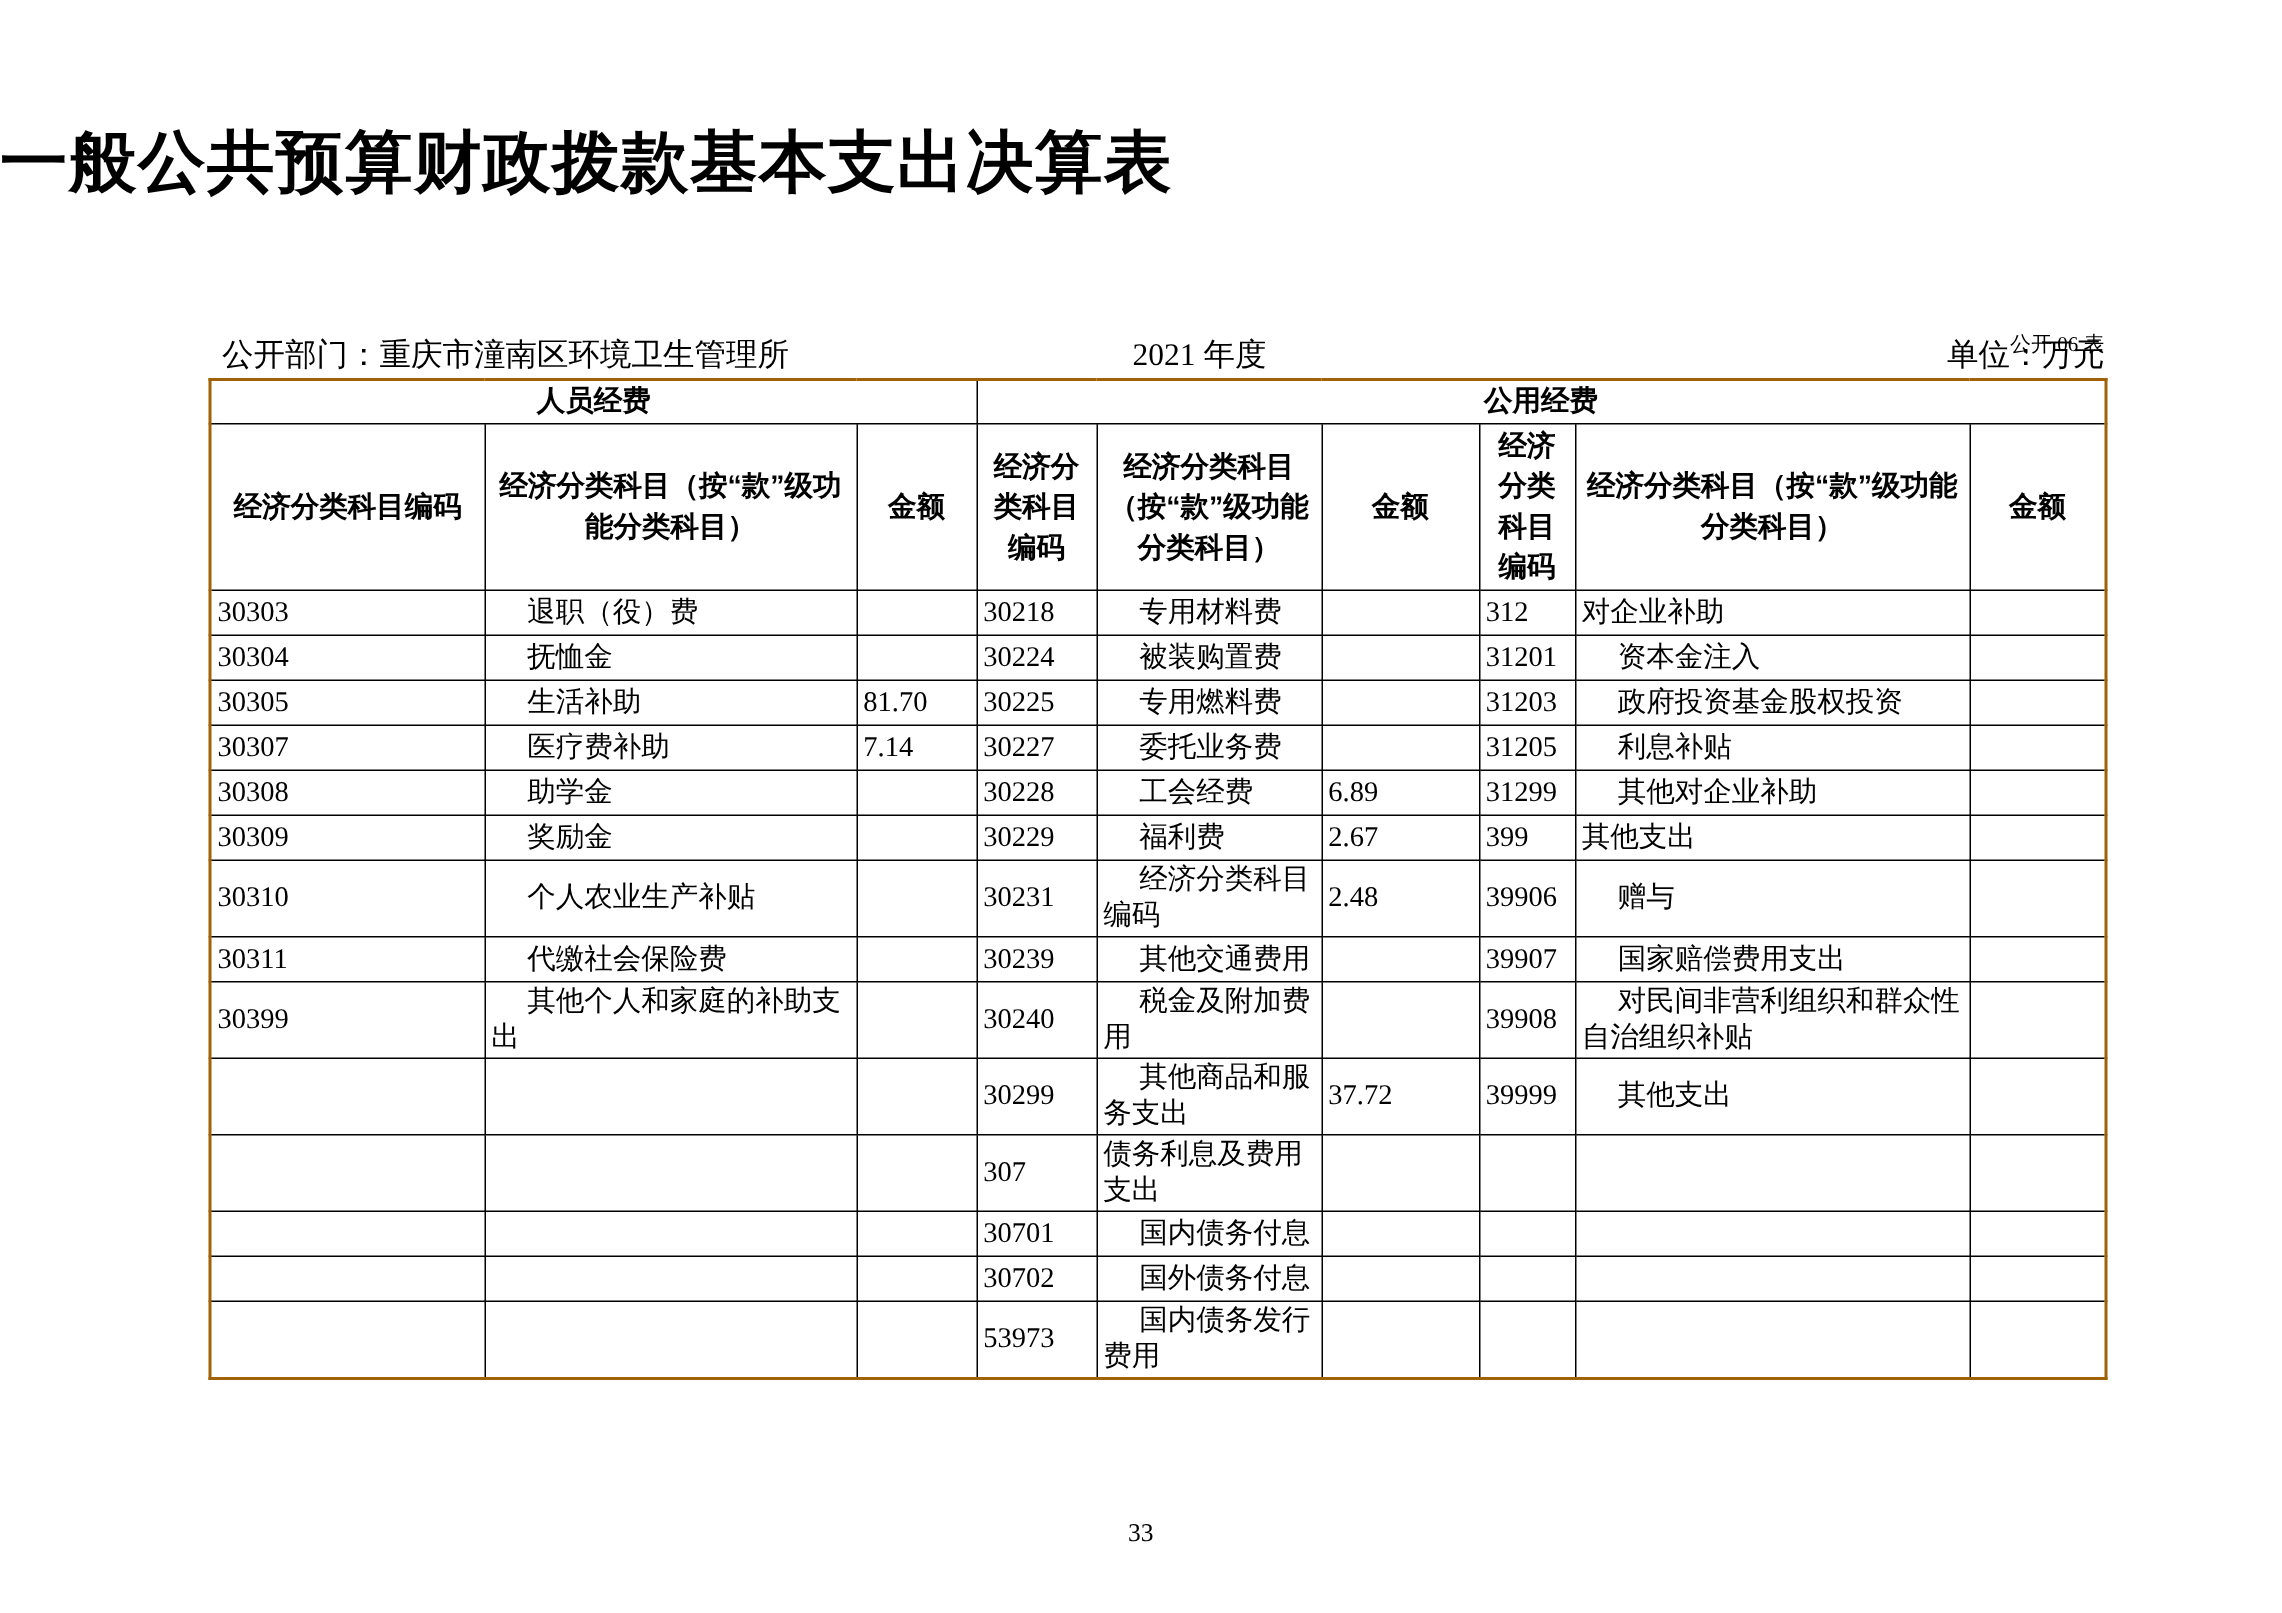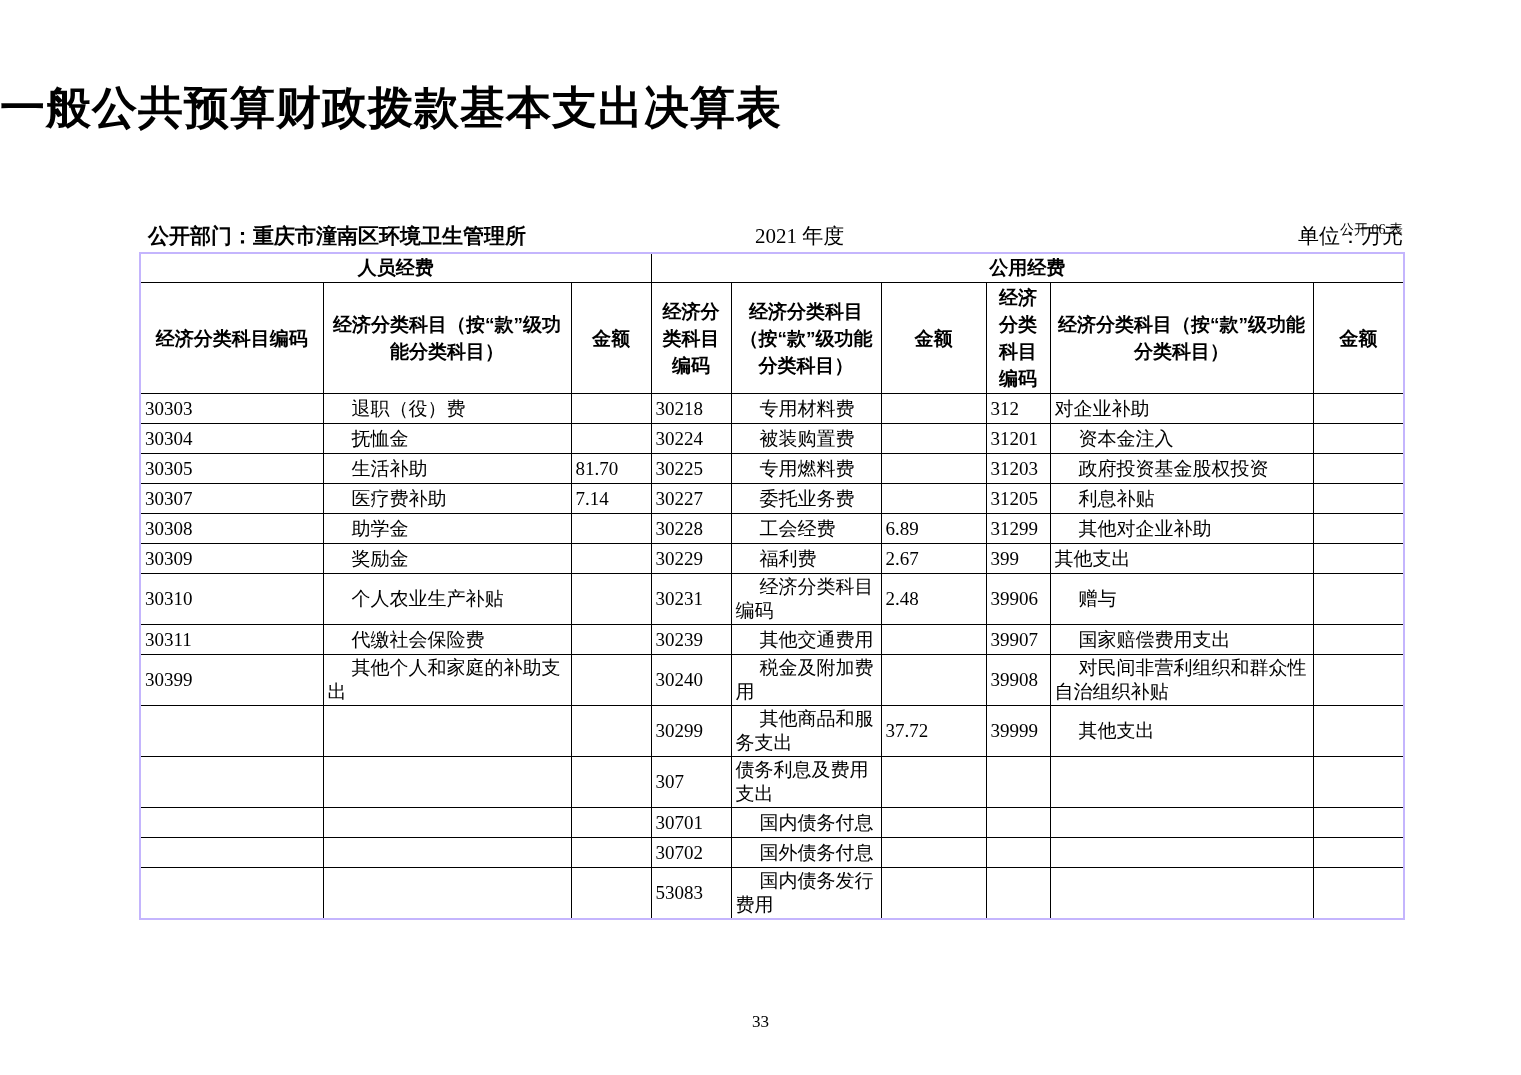--- a/index.html
+++ b/index.html
@@ -32,31 +32,31 @@
     margin-top:31px;
   }
   .meta-row{
     position:absolute;
     top:222px;
     left:0;
     width:100%;
     height:28px;
     font-size:21px;
   }
-  .meta-dept{position:absolute;left:148px;white-space:nowrap;font-weight:bold;}
+  .meta-dept{position:absolute;left:148px;white-space:nowrap;}
   .meta-year{position:absolute;left:755px;white-space:nowrap;}
   .meta-unit{position:absolute;right:118px;white-space:nowrap;}
   table.budget{
     position:absolute;
     top:252px;
     left:139px;
     width:1264px;
     border-collapse:collapse;
     table-layout:fixed;
-    border:2px solid #c4b5fd;
+    border:2px solid #a16207;
     font-size:19px;
   }
   table.budget th, table.budget td{
     border:1px solid #000;
     padding:1px 4px;
     vertical-align:middle;
     overflow:hidden;
     line-height:24px;
   }
   table.budget thead th{
@@ -265,21 +265,21 @@
           <td class="cell-subject indent1">国外债务付息</td>
           <td class="cell-amount"></td>
           <td class="cell-code"></td>
           <td class="cell-subject"></td>
           <td class="cell-amount"></td>
         </tr>
         <tr>
           <td class="cell-code"></td>
           <td class="cell-subject"></td>
           <td class="cell-amount"></td>
-          <td class="cell-code">53083</td>
+          <td class="cell-code">53973</td>
           <td class="cell-subject indent1">国内债务发行费用</td>
           <td class="cell-amount"></td>
           <td class="cell-code"></td>
           <td class="cell-subject"></td>
           <td class="cell-amount"></td>
         </tr>
       </tbody>
   </table>
 
   <div class="page-number">33</div>

